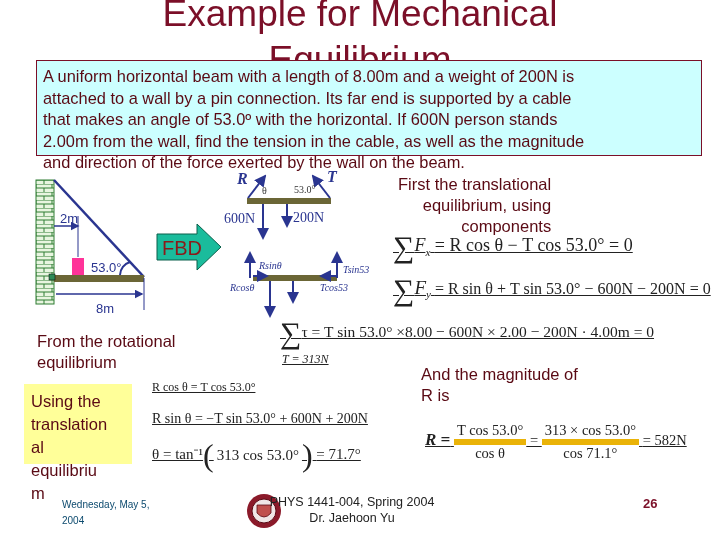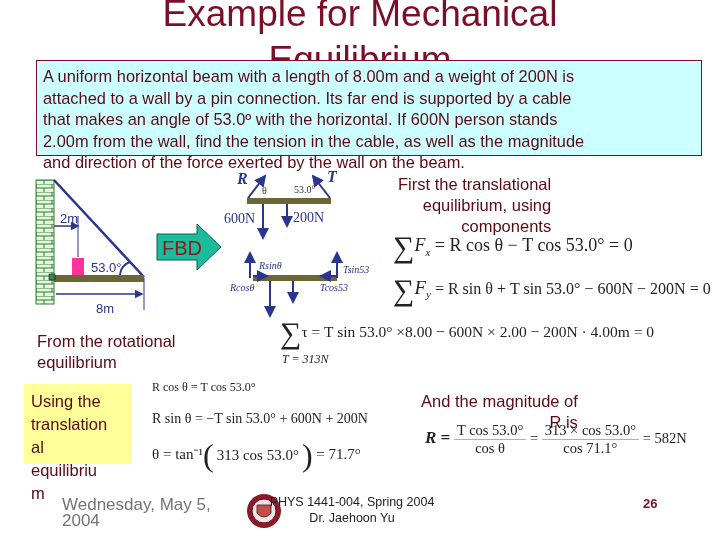--- a/index.html
+++ b/index.html
@@ -7,29 +7,29 @@
          font-family:"Liberation Sans", sans-serif; }
   .abs { position:absolute; }
   .title { left:0; width:720px; text-align:center; color:#7b0f28; font-size:37px; line-height:40px; }
   .t1 { top:-6px; }
   .t2 { top:40px; }
   .problem { left:36px; top:60px; width:666px; height:96px; background:#ccffff; border:1px solid #7b0f28;
              box-sizing:border-box; }
   .ptext { left:43px; top:66px; width:672px; color:#5a0a14; font-size:16.4px; line-height:21.6px; }
   .mtext { color:#5a0a14; font-size:16.5px; line-height:21px; }
   .serif { font-family:"Liberation Serif", serif; color:#222; }
-  .eq { white-space:nowrap; }
+  .eq { white-space:nowrap;text-decoration:underline; }
   .it { font-style:italic; }
   .sum { font-size:30px; line-height:30px; vertical-align:-6px; }
   .yellow { left:24px; top:384px; width:108px; height:80px; background:#ffff99; }
-  .footer-date { color:#737373; font-size:17px; line-height:16px; }
+  .footer-date { color:#0c4a6e; font-size:10px; line-height:16px; }
   .footer-course { color:#222; font-size:12.5px; line-height:16px; text-align:center; }
   .pagenum { color:#7b0f28; font-size:13px; font-weight:bold; }
   .frac { display:inline-block; vertical-align:middle; text-align:center; }
-  .frac .num { display:block; border-bottom:1px solid #eab308; padding:0 3px; }
+  .frac .num { display:block; border-bottom:6px solid #eab308; padding:0 3px; }
   .frac .den { display:block; padding:0 3px; }
 </style>
 </head>
 <body>
 
 <div class="abs title t1">Example for Mechanical</div>
 <div class="abs title t2">Equilibrium</div>
 
 <div class="abs problem"></div>
 <div class="abs ptext">
@@ -133,21 +133,21 @@
   <div>m</div>
 </div>
 
 <div class="abs serif eq" style="left:152px;top:380px;font-size:12px;">R cos θ = T cos 53.0°</div>
 <div class="abs serif eq" style="left:152px;top:411px;font-size:14px;">R sin θ  = −T sin 53.0° + 600N + 200N</div>
 <div class="abs serif eq" style="left:152px;top:437px;font-size:15px;">
   <span>θ = tan⁻¹</span><span style="font-size:32px;vertical-align:middle">(</span><span class="frac"><span class="den">313 cos 53.0°</span></span><span style="font-size:32px;vertical-align:middle">)</span>
   <span>= 71.7°</span>
 </div>
 
-<div class="abs mtext" style="left:421px;top:391px;text-align:right;">
+<div class="abs mtext" style="left:421px;top:364px;">
   <div>And the magnitude of</div>
   <div>R is</div>
 </div>
 <div class="abs serif eq" style="left:425px;top:422px;font-size:14.5px;">
   <span class="it" style="font-weight:bold;font-size:17px">R =</span>
   <span class="frac"><span class="num">T cos 53.0°</span><span class="den">cos θ</span></span>
   =
   <span class="frac"><span class="num">313 × cos 53.0°</span><span class="den">cos 71.1°</span></span>
   <span>= 582N</span>
 </div>

